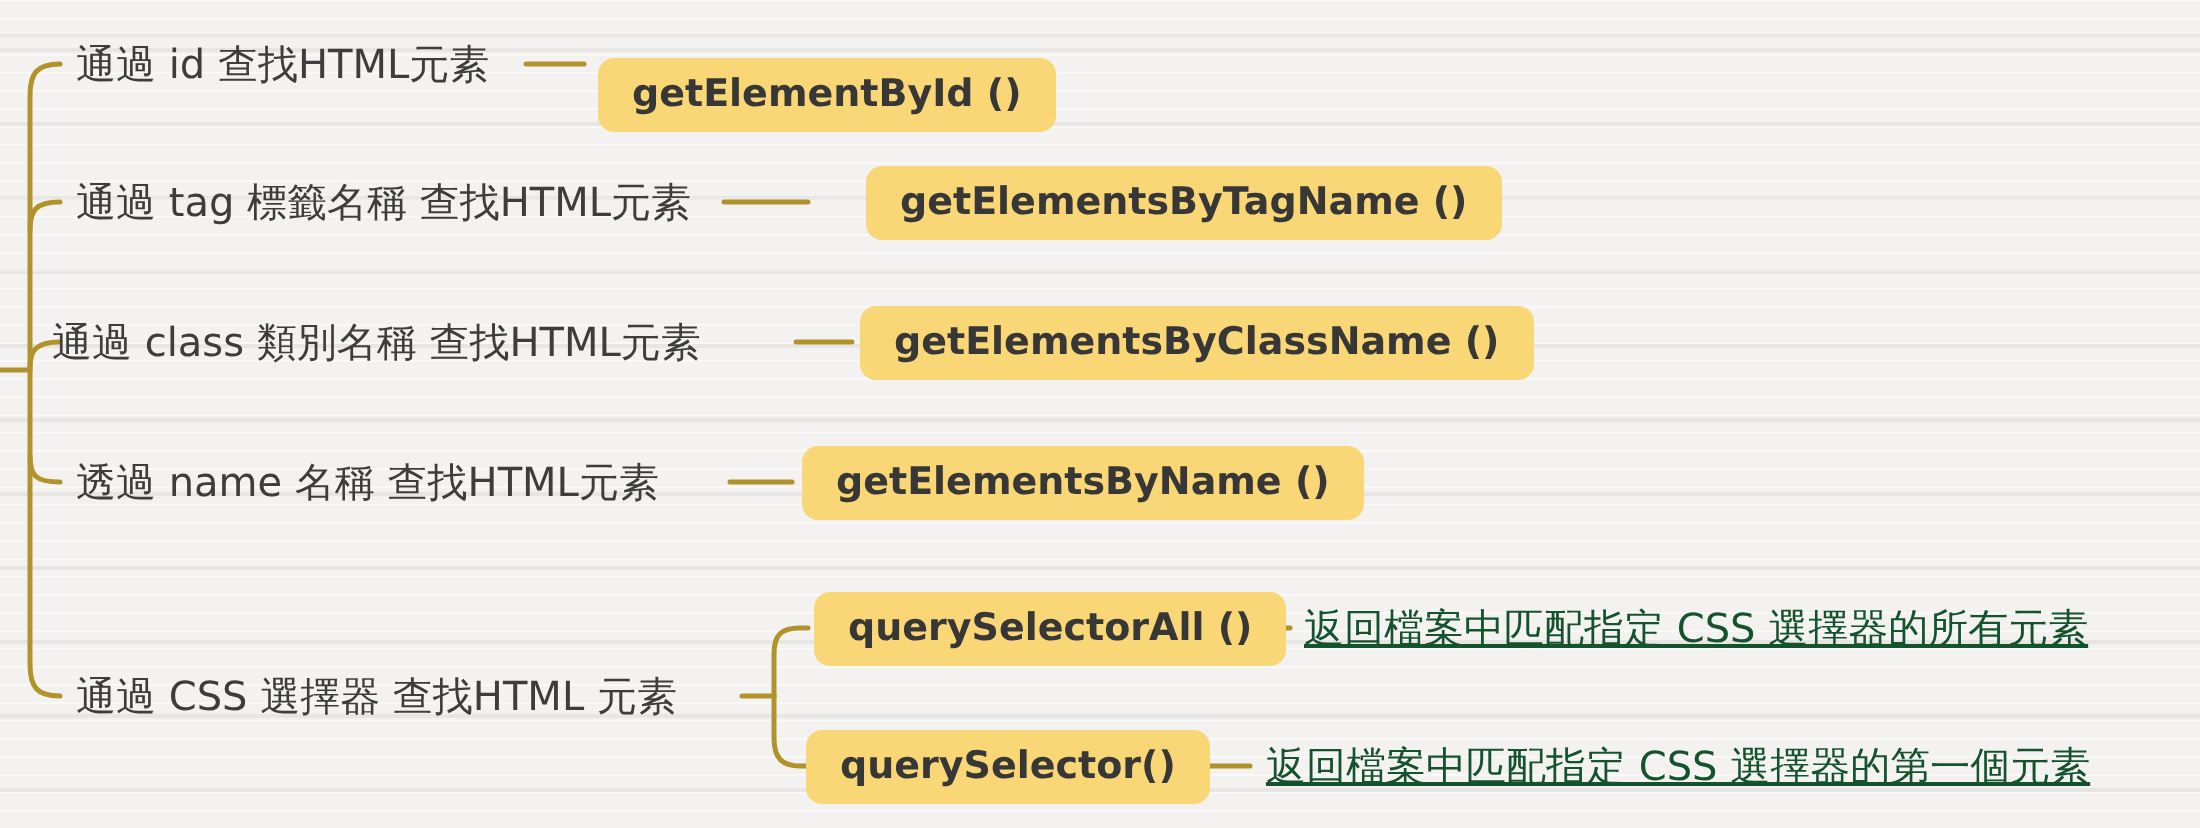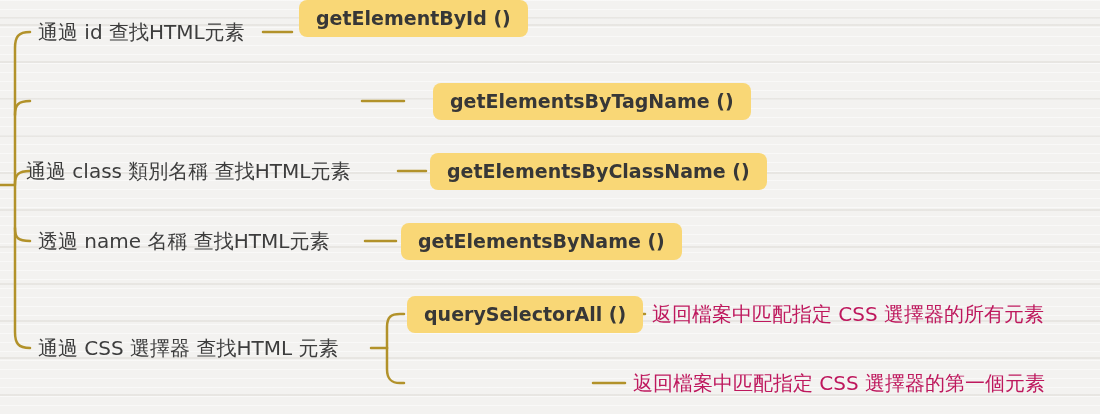--- a/index.html
+++ b/index.html
@@ -54,23 +54,24 @@
     font-size: 19px;
     font-weight: 600;
     white-space: nowrap;
     cursor: default;
   }
   .annotation {
     position: absolute;
     z-index: 1;
     font-size: 20px;
     line-height: 24px;
-    color: #be185d;
+    color: #14532d;
     white-space: nowrap;
     cursor: default;
+    text-decoration: underline;
   }
 </style>
 </head>
 <body>
 
 <div class="mindmap">
 
   <svg class="connectors" width="1100" height="414" viewBox="0 0 1100 414">
     <g fill="none" stroke="#b2922a" stroke-width="2.5" stroke-linecap="round">
 
@@ -91,35 +92,37 @@
       <path d="M 387,348 V 327 C 387,317 391,314 400,314 H 404"></path>
       <path d="M 387,348 V 369 C 387,379 391,383 400,383 H 404"></path>
 
       <path d="M 619,314 H 645"></path>
       <path d="M 593,383 H 625"></path>
     </g>
   </svg>
 
   <div class="branch-label" style="left:38px; top:20px;">通過 id 查找HTML元素</div>
 
+  <div class="branch-label" style="left:38px; top:89px;">通過 tag 標籤名稱 查找HTML元素</div>
 
   <div class="branch-label" style="left:26px; top:159px;">通過 class 類別名稱 查找HTML元素</div>
 
   <div class="branch-label" style="left:38px; top:336px;">通過 CSS 選擇器 查找HTML 元素</div>
 
   <div class="branch-label" style="left:38px; top:229px;">透過 name 名稱 查找HTML元素</div>
 
-  <div class="method-node" style="left:299px; top:0;">getElementById ()</div>
+  <div class="method-node" style="left:299px; top:29px;">getElementById ()</div>
 
   <div class="method-node" style="left:433px; top:83px;">getElementsByTagName ()</div>
 
   <div class="method-node" style="left:430px; top:153px;">getElementsByClassName ()</div>
 
   <div class="method-node" style="left:401px; top:223px;text-align:center;">getElementsByName ()</div>
 
   <div class="method-node" style="left:407px; top:296px;">querySelectorAll ()</div>
 
+  <div class="method-node" style="left:403px; top:365px;">querySelector()</div>
 
   <div class="annotation" style="left:652px; top:302px;">返回檔案中匹配指定 CSS 選擇器的所有元素</div>
 
   <div class="annotation" style="left:633px; top:371px;text-align:right;">返回檔案中匹配指定 CSS 選擇器的第一個元素</div>
 
 </div>
 
 </body></html>

